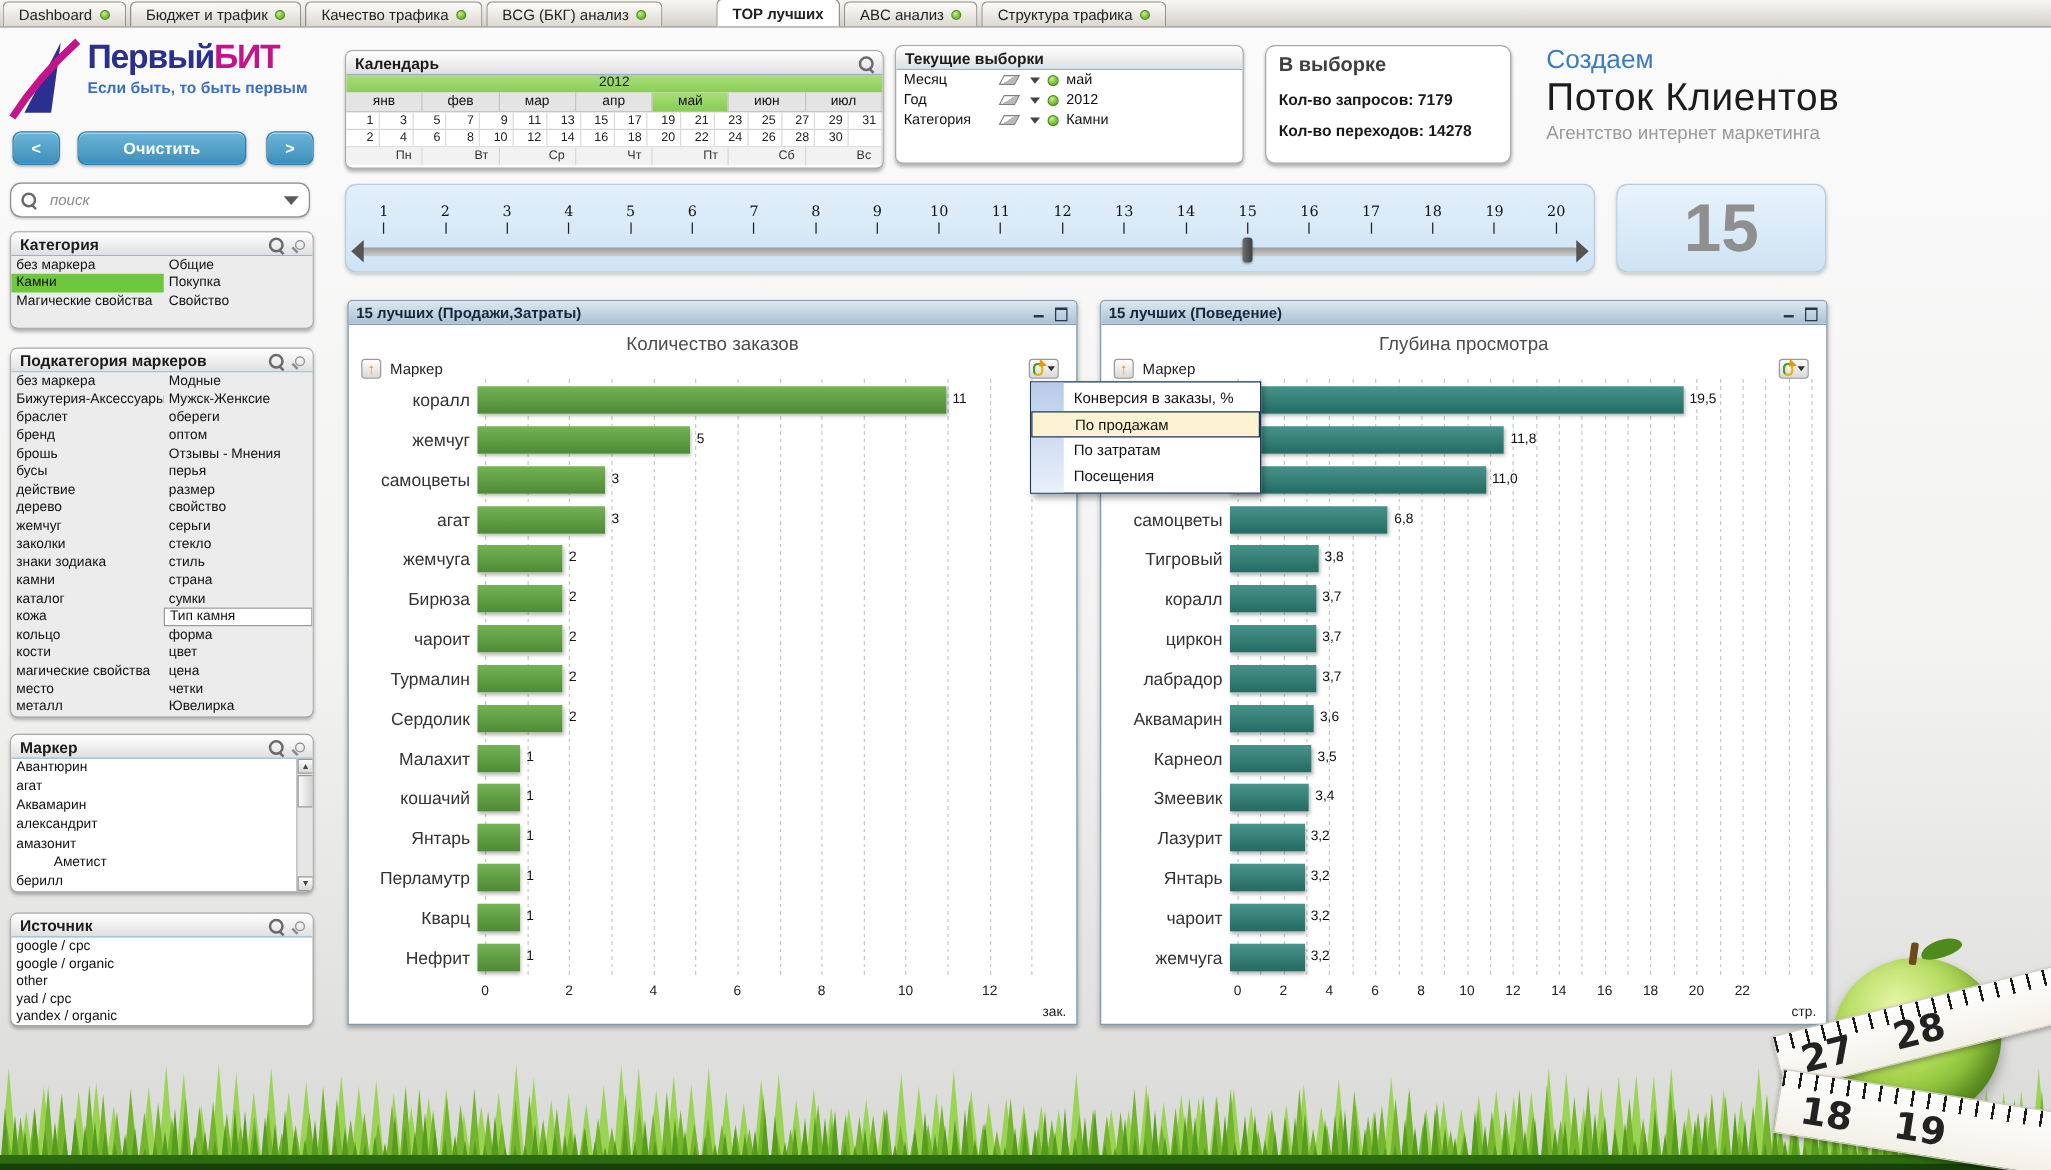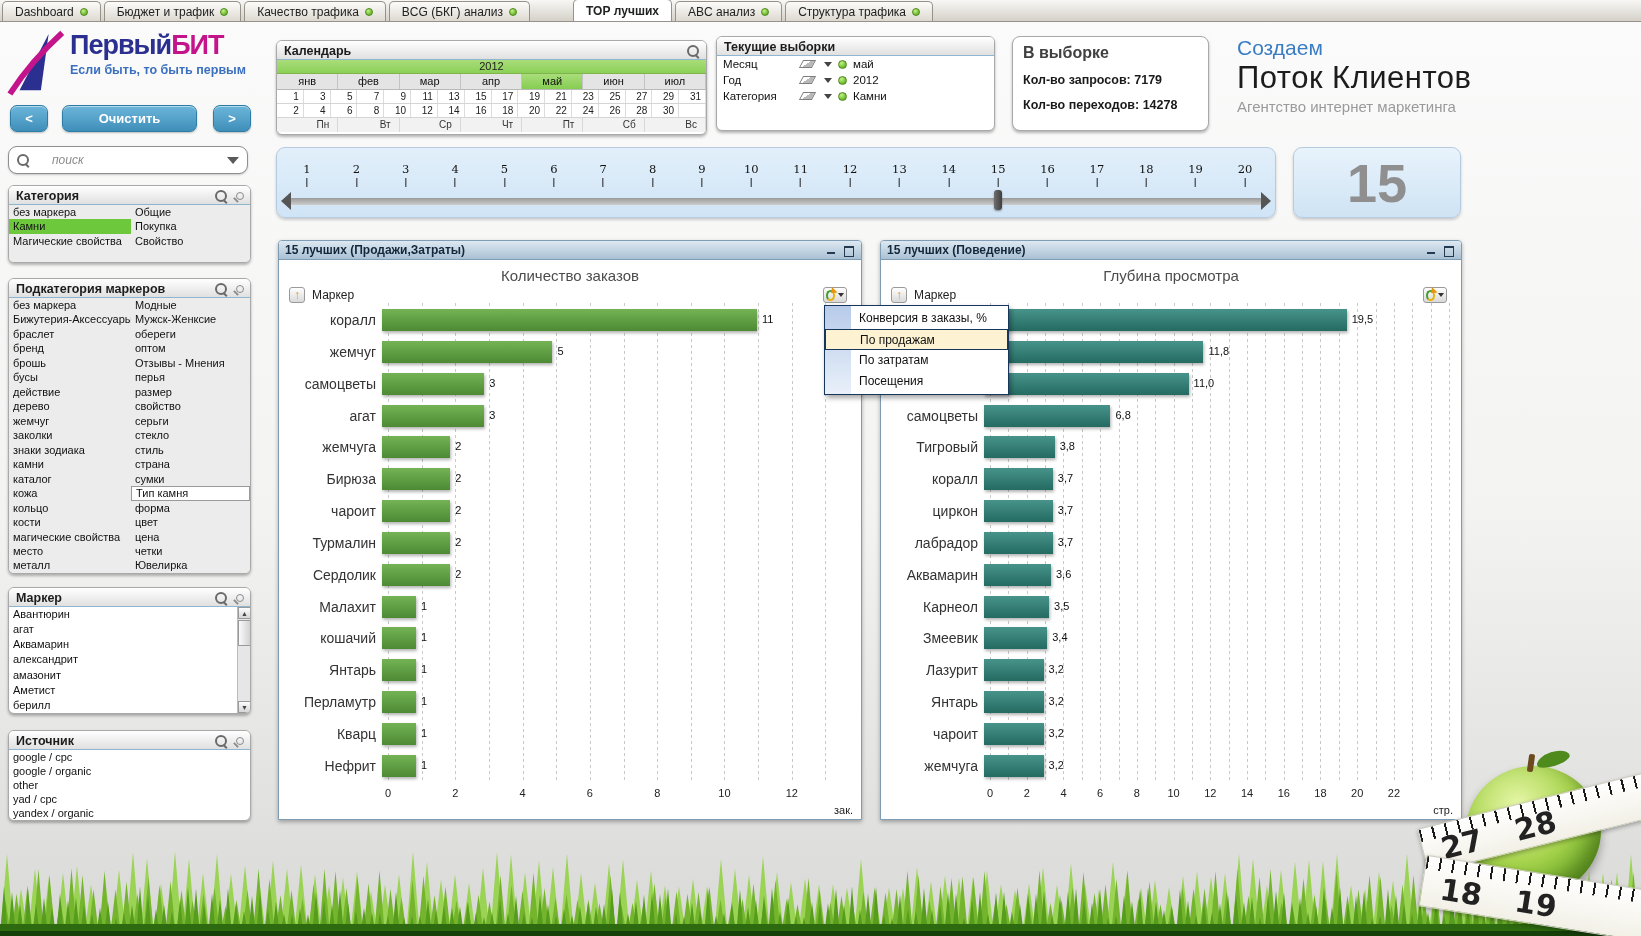--- a/index.html
+++ b/index.html
@@ -37,21 +37,21 @@
 
   .searchbox { position:absolute; left:8px; top:146px; width:240px; height:28px; background:#fff;
     border:1px solid #8f8f8f; border-radius:9px; display:flex; align-items:center; padding:0 8px;
     box-shadow:0 1px 2px rgba(0,0,0,.2); }
   .mag { position:relative; width:13px; height:13px; flex:0 0 13px; }
   .mag::before { content:""; position:absolute; left:0; top:0; width:8px; height:8px;
     border:2px solid #6a6a6a; border-radius:50%; }
   .mag::after { content:""; position:absolute; left:9px; top:9px; width:5px; height:2px;
     background:#6a6a6a; transform:rotate(45deg); transform-origin:0 0; }
   .searchbox input { flex:1; border:none; outline:none; font-style:italic; font-size:12px;
-    color:#555; margin-left:22px; background:transparent; font-family:"Liberation Sans",sans-serif; }
+    color:#555; margin-left:10px; background:transparent; font-family:"Liberation Sans",sans-serif; }
   .searchbox input::placeholder { color:#8a8a8a; font-style:italic; }
   .caret { width:0; height:0; border-left:6px solid transparent; border-right:6px solid transparent;
     border-top:7px solid #5a5a5a; display:inline-block; }
 
   
   .panel { position:absolute; background:#fff; border:1px solid #a9a9a9; border-radius:6px;
     box-shadow:0 2px 3px rgba(0,0,0,.28); overflow:hidden; }
   .cap { height:19px; padding:2px 6px 0 7px; font-size:12.5px; font-weight:bold; color:#1c1c1c;
     background:linear-gradient(180deg,#ffffff,#e0e0e0); border-bottom:1px solid #8fb6d0;
     display:flex; align-items:center; }
@@ -605,21 +605,21 @@
         </div>
         <div class="lb-row" style="height: 15.1429px;">
           <div class="lb-cell">Аквамарин</div>
         </div>
         <div class="lb-row" style="height: 15.1429px;">
           <div class="lb-cell">александрит</div>
         </div>
         <div class="lb-row" style="height: 15.1429px;">
           <div class="lb-cell">амазонит</div>
         </div>
-        <div class="lb-row" style="height: 15.1429px;">
+        <div class="lb-row" style="height: 15.1429px; margin-left: 30px;">
           <div class="lb-cell">Аметист</div>
         </div>
         <div class="lb-row" style="height: 15.1429px;">
           <div class="lb-cell">берилл</div>
         </div>
       </div>
     <div class="scrollb">
       <div class="sb-btn">▲</div>
       <div class="sb-thumb"></div>
       <div class="sb-btn dn">▼</div>

